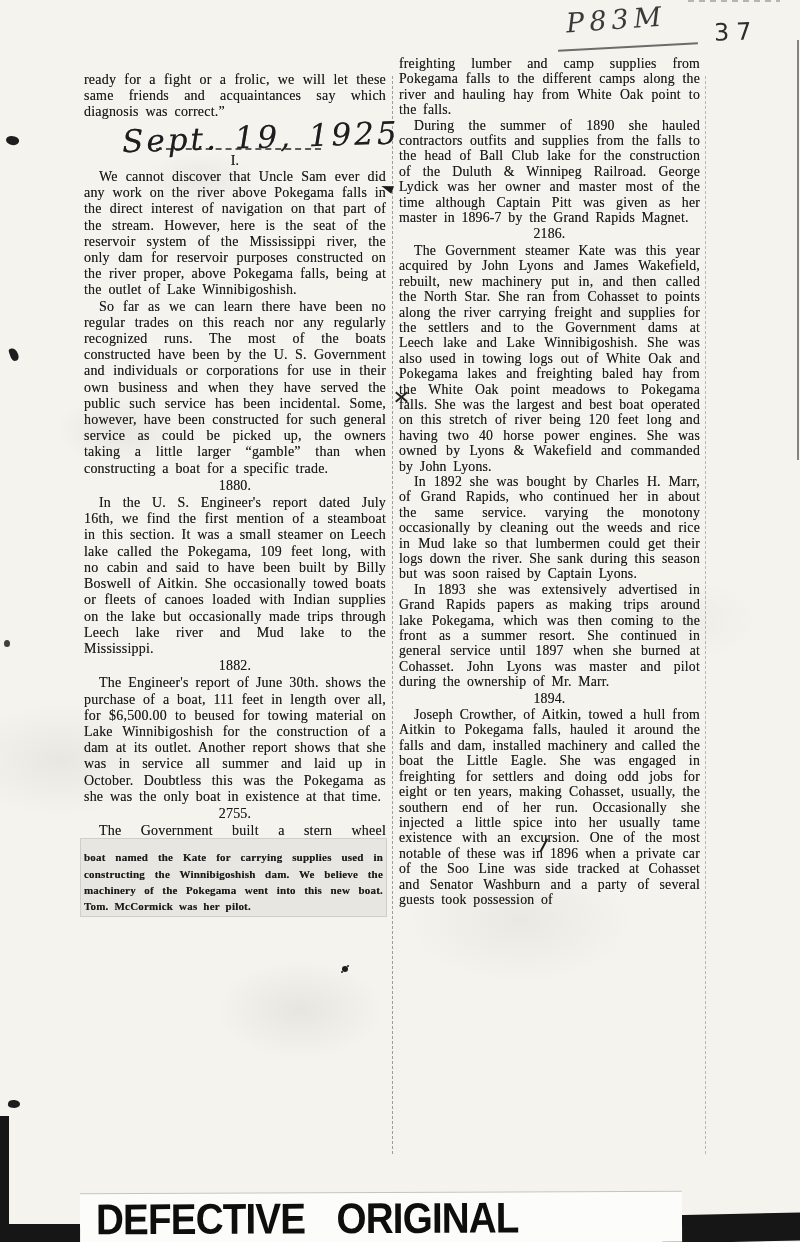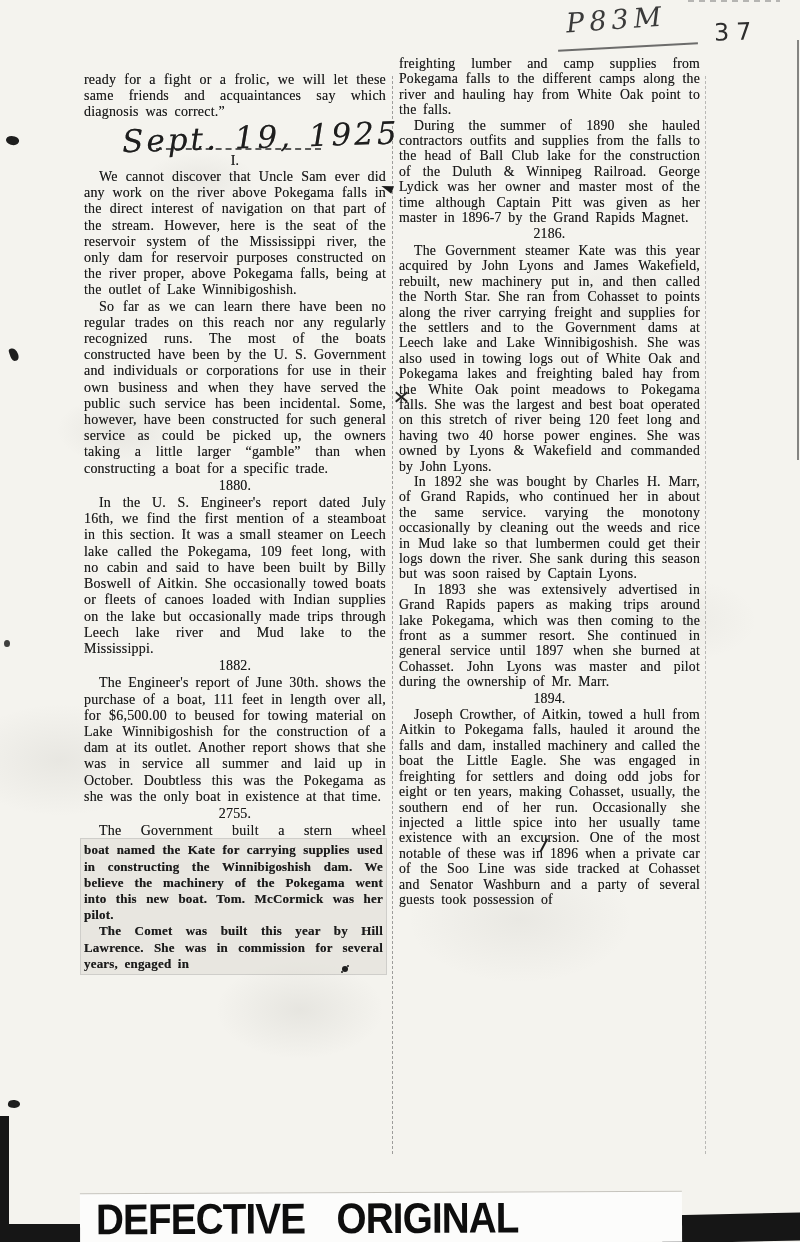--- a/index.html
+++ b/index.html
@@ -54,22 +54,22 @@
     border-top: 2px dashed rgba(40,40,40,0.75);
     width: 165px;
     margin: 3px 0 3px 72px;
   }
 
   .slip {
     display: block;
     background: rgba(205,202,193,0.30);
     box-shadow: 0 0 0 1px rgba(40,40,40,0.18);
     font-weight: bold;
-    font-size: 13px;
-    padding: 3px 3px 2px 3px;
+    font-size: 11px;
+    padding: 10px 3px 2px 3px;
     margin-left: -3px;
   }
 
   .rule-mid, .rule-right {
     position: absolute;
     border-left: 1px dashed rgba(50,50,50,0.45);
     width: 0;
   }
   .rule-mid   { left: 392px; top: 76px; height: 1078px; }
   .rule-right { left: 705px; top: 76px; height: 1078px; border-left-color: rgba(50,50,50,0.30); }
@@ -165,21 +165,20 @@
     <p>We cannot discover that Uncle Sam ever did any work on the river above Pokegama falls in the direct interest of navigation on that part of the stream. However, here is the seat of the reservoir system of the Mississippi river, the only dam for reservoir purposes constructed on the river proper, above Pokegama falls, being at the outlet of Lake Winnibigoshish.</p>
     <p>So far as we can learn there have been no regular trades on this reach nor any regularly recognized runs. The most of the boats constructed have been by the U. S. Government and individuals or corporations for use in their own business and when they have served the public such service has been incidental. Some, however, have been constructed for such general service as could be picked up, the owners taking a little larger “gamble” than when constructing a boat for a specific trade.</p>
     <p class="year">1880.</p>
     <p>In the U. S. Engineer's report dated July 16th, we find the first mention of a steamboat in this section. It was a small steamer on Leech lake called the Pokegama, 109 feet long, with no cabin and said to have been built by Billy Boswell of Aitkin. She occasionally towed boats or fleets of canoes loaded with Indian supplies on the lake but occasionally made trips through Leech lake river and Mud lake to the Mississippi.</p>
     <p class="year">1882.</p>
     <p>The Engineer's report of June 30th. shows the purchase of a boat, 111 feet in length over all, for $6,500.00 to beused for towing material on Lake Winnibigoshish for the construction of a dam at its outlet. Another report shows that she was in service all summer and laid up in October. Doubtless this was the Pokegama as she was the only boat in existence at that time.</p>
     <p class="year">2755.</p>
     <p class="force-just">The Government built a stern wheel</p>
     <div class="slip">
       <p class="noindent">boat named the Kate for carrying supplies used in constructing the Winnibigoshish dam. We believe the machinery of the Pokegama went into this new boat. Tom. McCormick was her pilot.</p>
-      <p>The Comet was built this year by Hill Lawrence. She was in commission for several years, engaged in</p>
     </div>
   </div>
 
   <div class="col col-right">
     <p class="noindent">freighting lumber and camp supplies from Pokegama falls to the different camps along the river and hauling hay from White Oak point to the falls.</p>
     <p>During the summer of 1890 she hauled contractors outfits and supplies from the falls to the head of Ball Club lake for the construction of the Duluth &amp; Winnipeg Railroad. George Lydick was her owner and master most of the time although Captain Pitt was given as her master in 1896-7 by the Grand Rapids Magnet.</p>
     <p class="year">2186.</p>
     <p>The Government steamer Kate was this year acquired by John Lyons and James Wakefield, rebuilt, new machinery put in, and then called the North Star. She ran from Cohasset to points along the river carrying freight and supplies for the settlers and to the Government dams at Leech lake and Lake Winnibigoshish. She was also used in towing logs out of White Oak and Pokegama lakes and freighting baled hay from the White Oak point meadows to Pokegama falls. She was the largest and best boat operated on this stretch of river being 120 feet long and having two 40 horse power engines. She was owned by Lyons &amp; Wakefield and commanded by John Lyons.</p>
     <p>In 1892 she was bought by Charles H. Marr, of Grand Rapids, who continued her in about the same service. varying the monotony occasionally by cleaning out the weeds and rice in Mud lake so that lumbermen could get their logs down the river. She sank during this season but was soon raised by Captain Lyons.</p>
     <p>In 1893 she was extensively advertised in Grand Rapids papers as making trips around lake Pokegama, which was then coming to the front as a summer resort. She continued in general service until 1897 when she burned at Cohasset. John Lyons was master and pilot during the ownership of Mr. Marr.</p>

